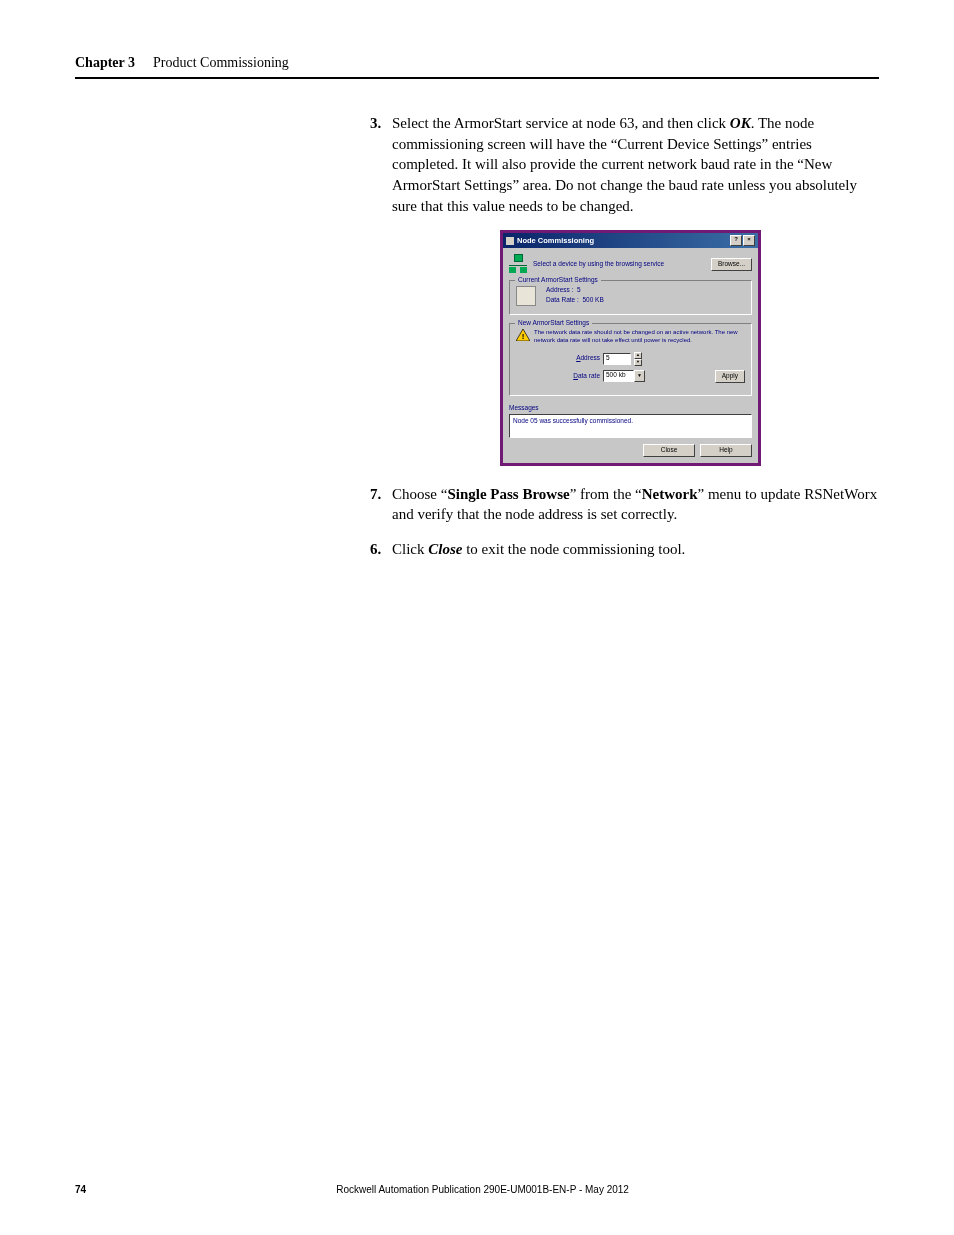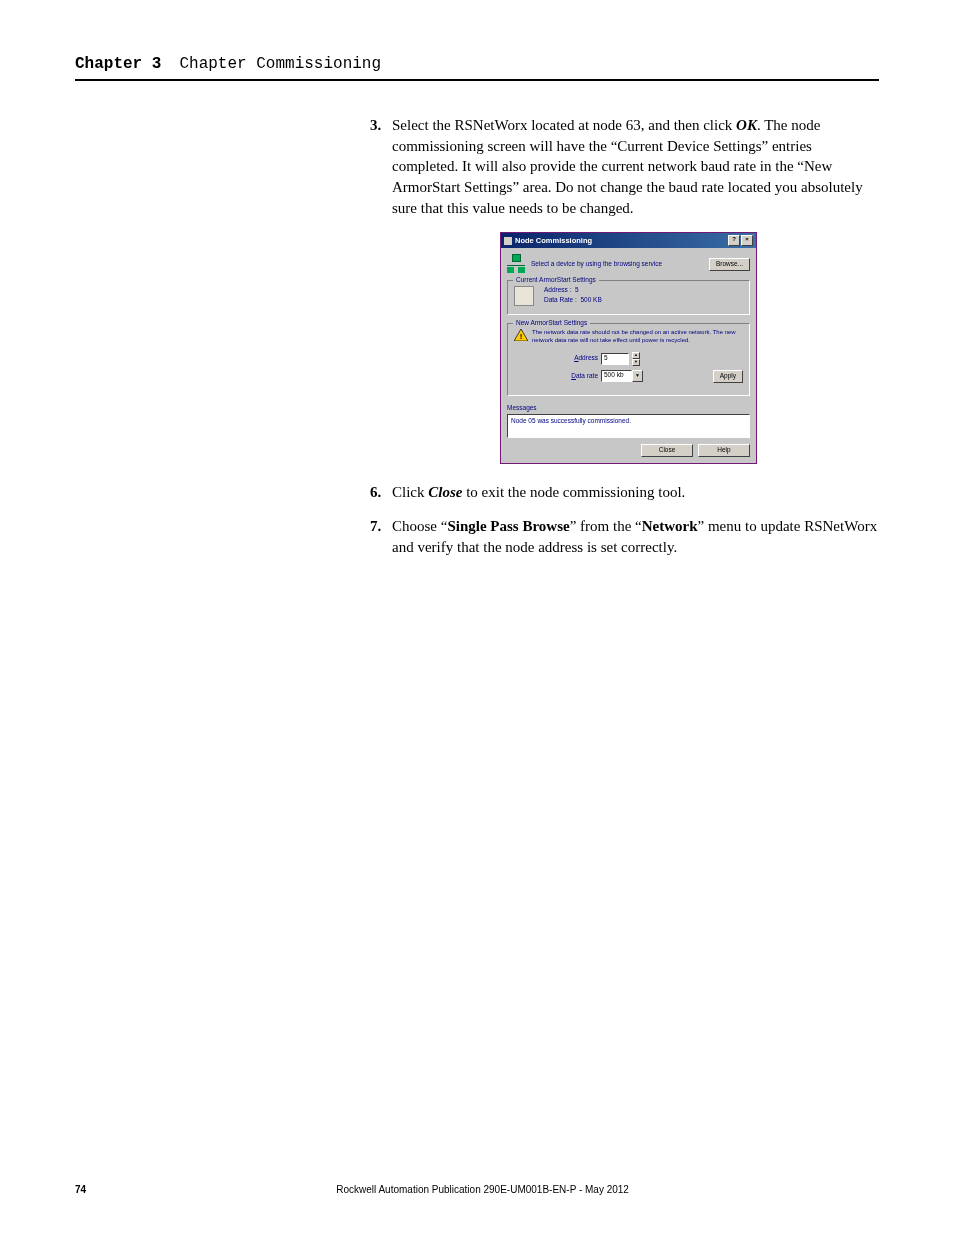--- a/index.html
+++ b/index.html
@@ -11,23 +11,23 @@
   height: 1235px;
   position: relative;
   color: #000;
 }
 .page {
   padding: 55px 75px 0 75px;
 }
 .header-line {
   display: flex;
   align-items: flex-end;
-  font-size: 16px;
+  font-size: 14px;
   margin-bottom: 6px;
-  font-family: Liberation Mono, monospace;
+  font-family: Liberation Serif, serif;
 }
 .header-chapter {
   font-weight: bold;
   margin-right: 18px;
 }
 .header-title {
   font-weight: normal;
 }
 .hr {
   border: none;
@@ -59,21 +59,21 @@
 .bi { font-weight: bold; font-style: italic; }
 .b { font-weight: bold; }
 .screenshot-wrap {
   margin: 14px 0 18px 130px;
 }
 
 .dialog {
   width: 255px;
   font-family: Tahoma, Arial, sans-serif;
   font-size: 7px;
-  border: 1px solid #701a75;
+  border: 3px solid #701a75;
   background: #1d4ed8;
   box-shadow: 0 0 0 1px #888 inset;
 }
 .titlebar {
   background: linear-gradient(to right, #0a246a, #3a6ea5);
   color: #fff;
   font-weight: bold;
   font-size: 7.5px;
   padding: 2px 3px;
   display: flex;
@@ -178,28 +178,28 @@
 }
 .footer .pnum { font-weight: bold; }
 .footer .pub { flex: 1; text-align: center; }
 </style>
 </head>
 <body>
 
 <div class="page">
   <div class="header-line">
     <span class="header-chapter">Chapter 3</span>
-    <span class="header-title">Chapter Commissioning</span>
+    <span class="header-title">Product Commissioning</span>
   </div>
   <hr class="hr">
 
   <div class="content">
     <ol class="steps">
       <li data-num="3">
-        <span>Select the RSNetWorx located at node 63, and then click </span><span class="bi">OK</span><span>. The node commissioning screen will have the “Current Device Settings” entries completed. It will also provide the current network baud rate in the “New ArmorStart Settings” area. Do not change the baud rate located you absolutely sure that this value needs to be changed.</span>
+        <span>Select the ArmorStart service at node 63, and then click </span><span class="bi">OK</span><span>. The node commissioning screen will have the “Current Device Settings” entries completed. It will also provide the current network baud rate in the “New ArmorStart Settings” area. Do not change the baud rate unless you absolutely sure that this value needs to be changed.</span>
       </li>
     </ol>
 
     <div class="screenshot-wrap">
       <div class="dialog">
         <div class="titlebar">
           <span class="ticon"></span>
           <span>Node Commissioning</span>
           <span class="spacer"></span>
           <span class="tbtn">?</span>
@@ -256,25 +256,25 @@
 
           <div class="bottom-row">
             <span class="btn" style="width:38px;text-align:center">Close</span>
             <span class="btn" style="width:38px;text-align:center">Help</span>
           </div>
         </div>
       </div>
     </div>
 
     <ol class="steps">
+      <li data-num="7">
+        <span>Choose “</span><span class="b">Single Pass Browse</span><span>” from the “</span><span class="b">Network</span><span>” menu to update RSNetWorx and verify that the node address is set correctly.</span>
+      </li>
       <li data-num="6">
         <span>Click </span><span class="bi">Close</span><span> to exit the node commissioning tool.</span>
-      </li>
-      <li data-num="7">
-        <span>Choose “</span><span class="b">Single Pass Browse</span><span>” from the “</span><span class="b">Network</span><span>” menu to update RSNetWorx and verify that the node address is set correctly.</span>
       </li>
     </ol>
   </div>
 </div>
 
 <div class="footer">
   <span class="pnum">74</span>
   <span class="pub">Rockwell Automation Publication 290E-UM001B-EN-P - May 2012</span>
 </div>
 

